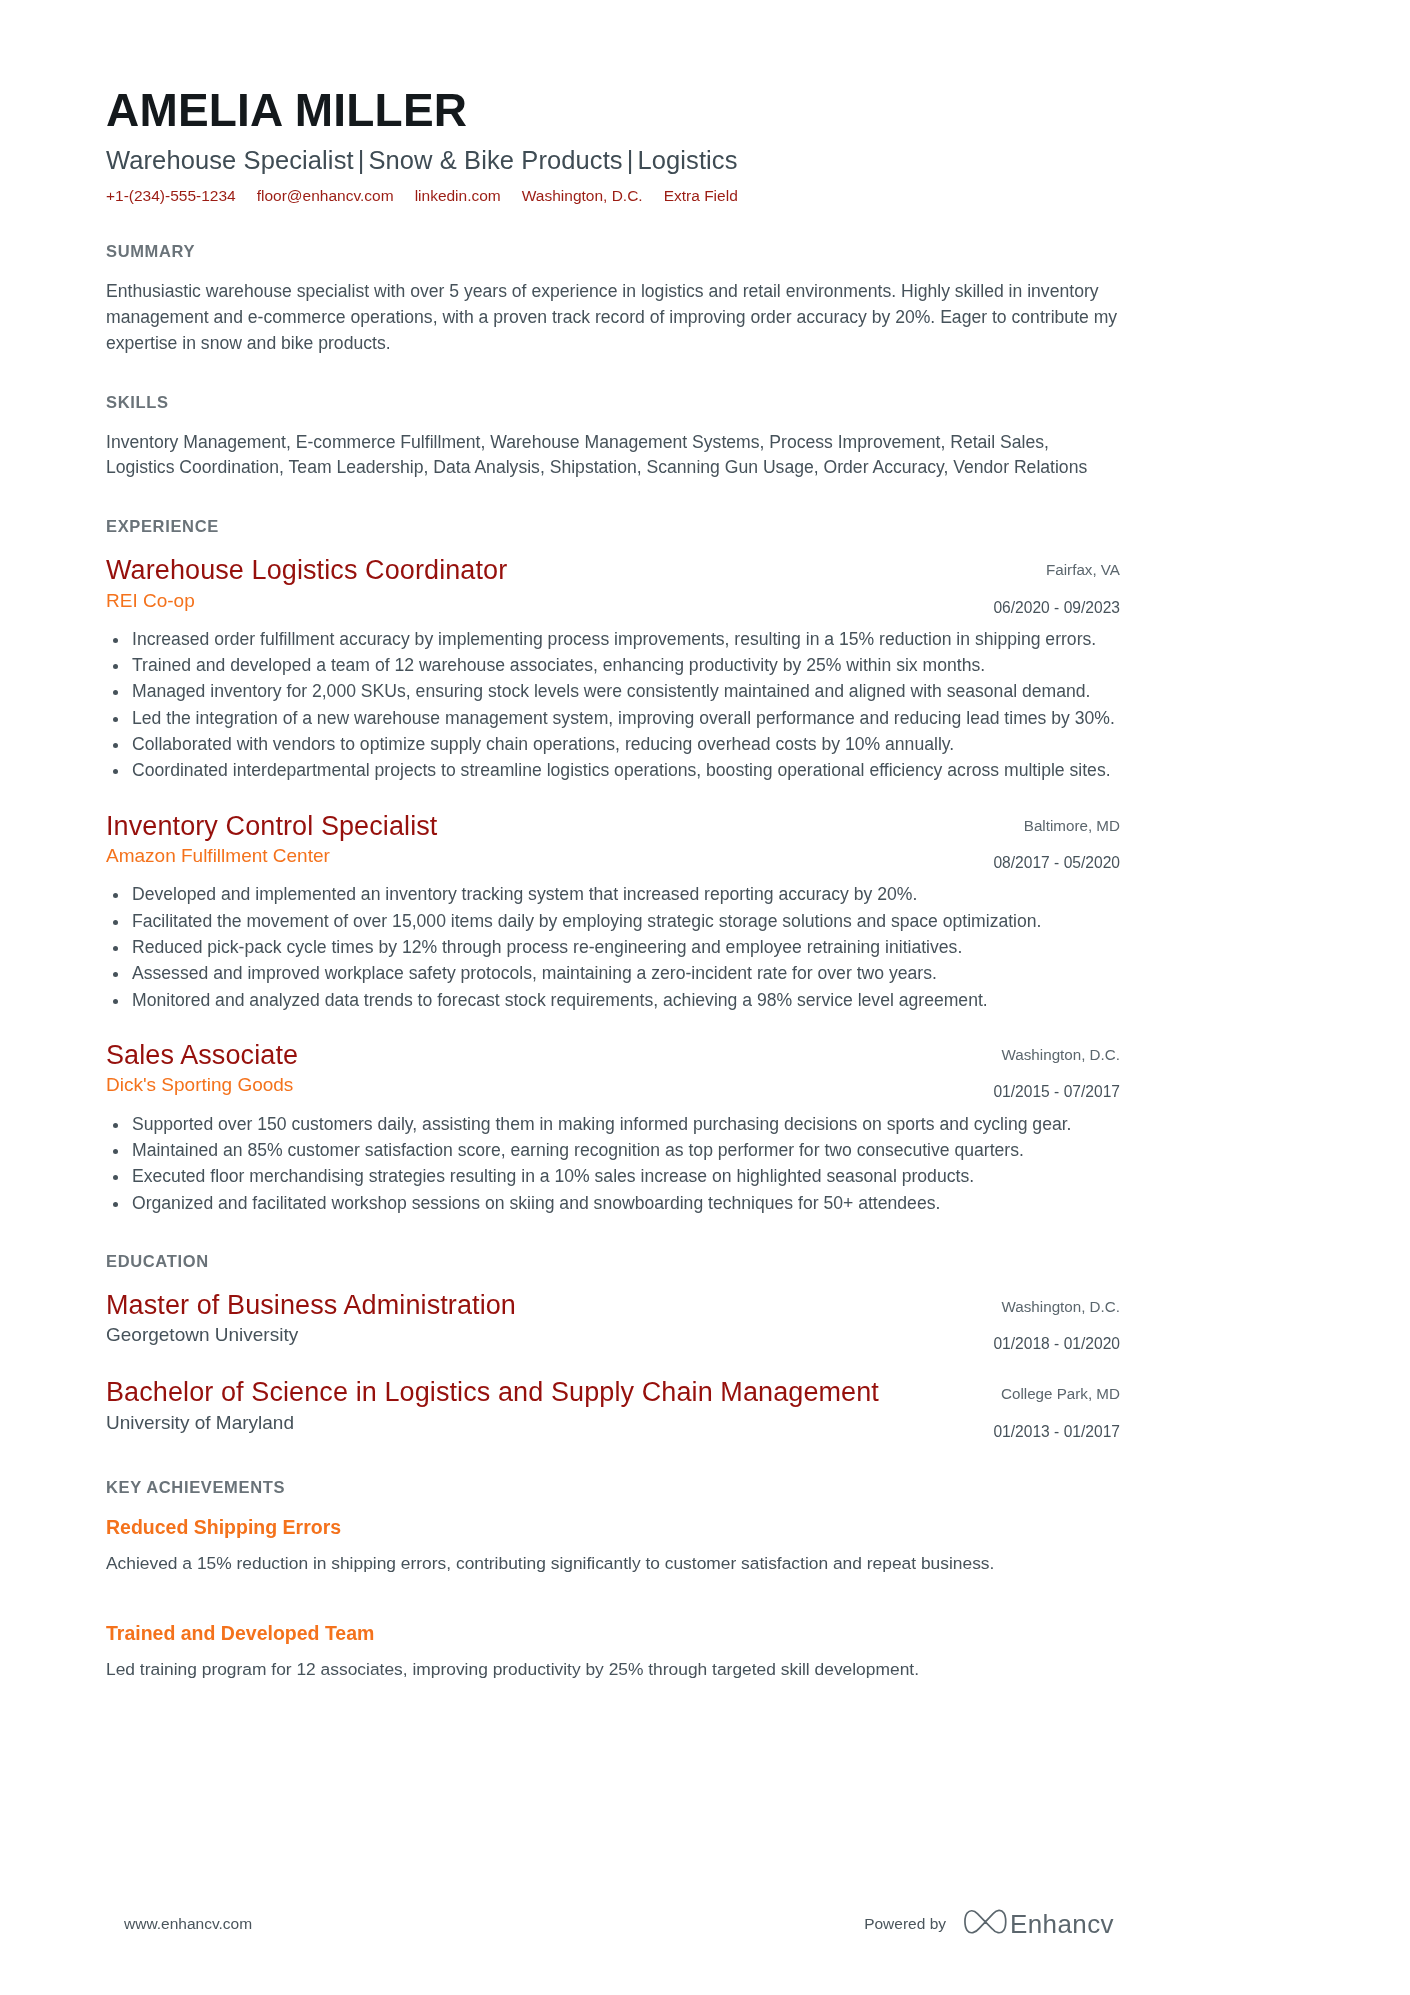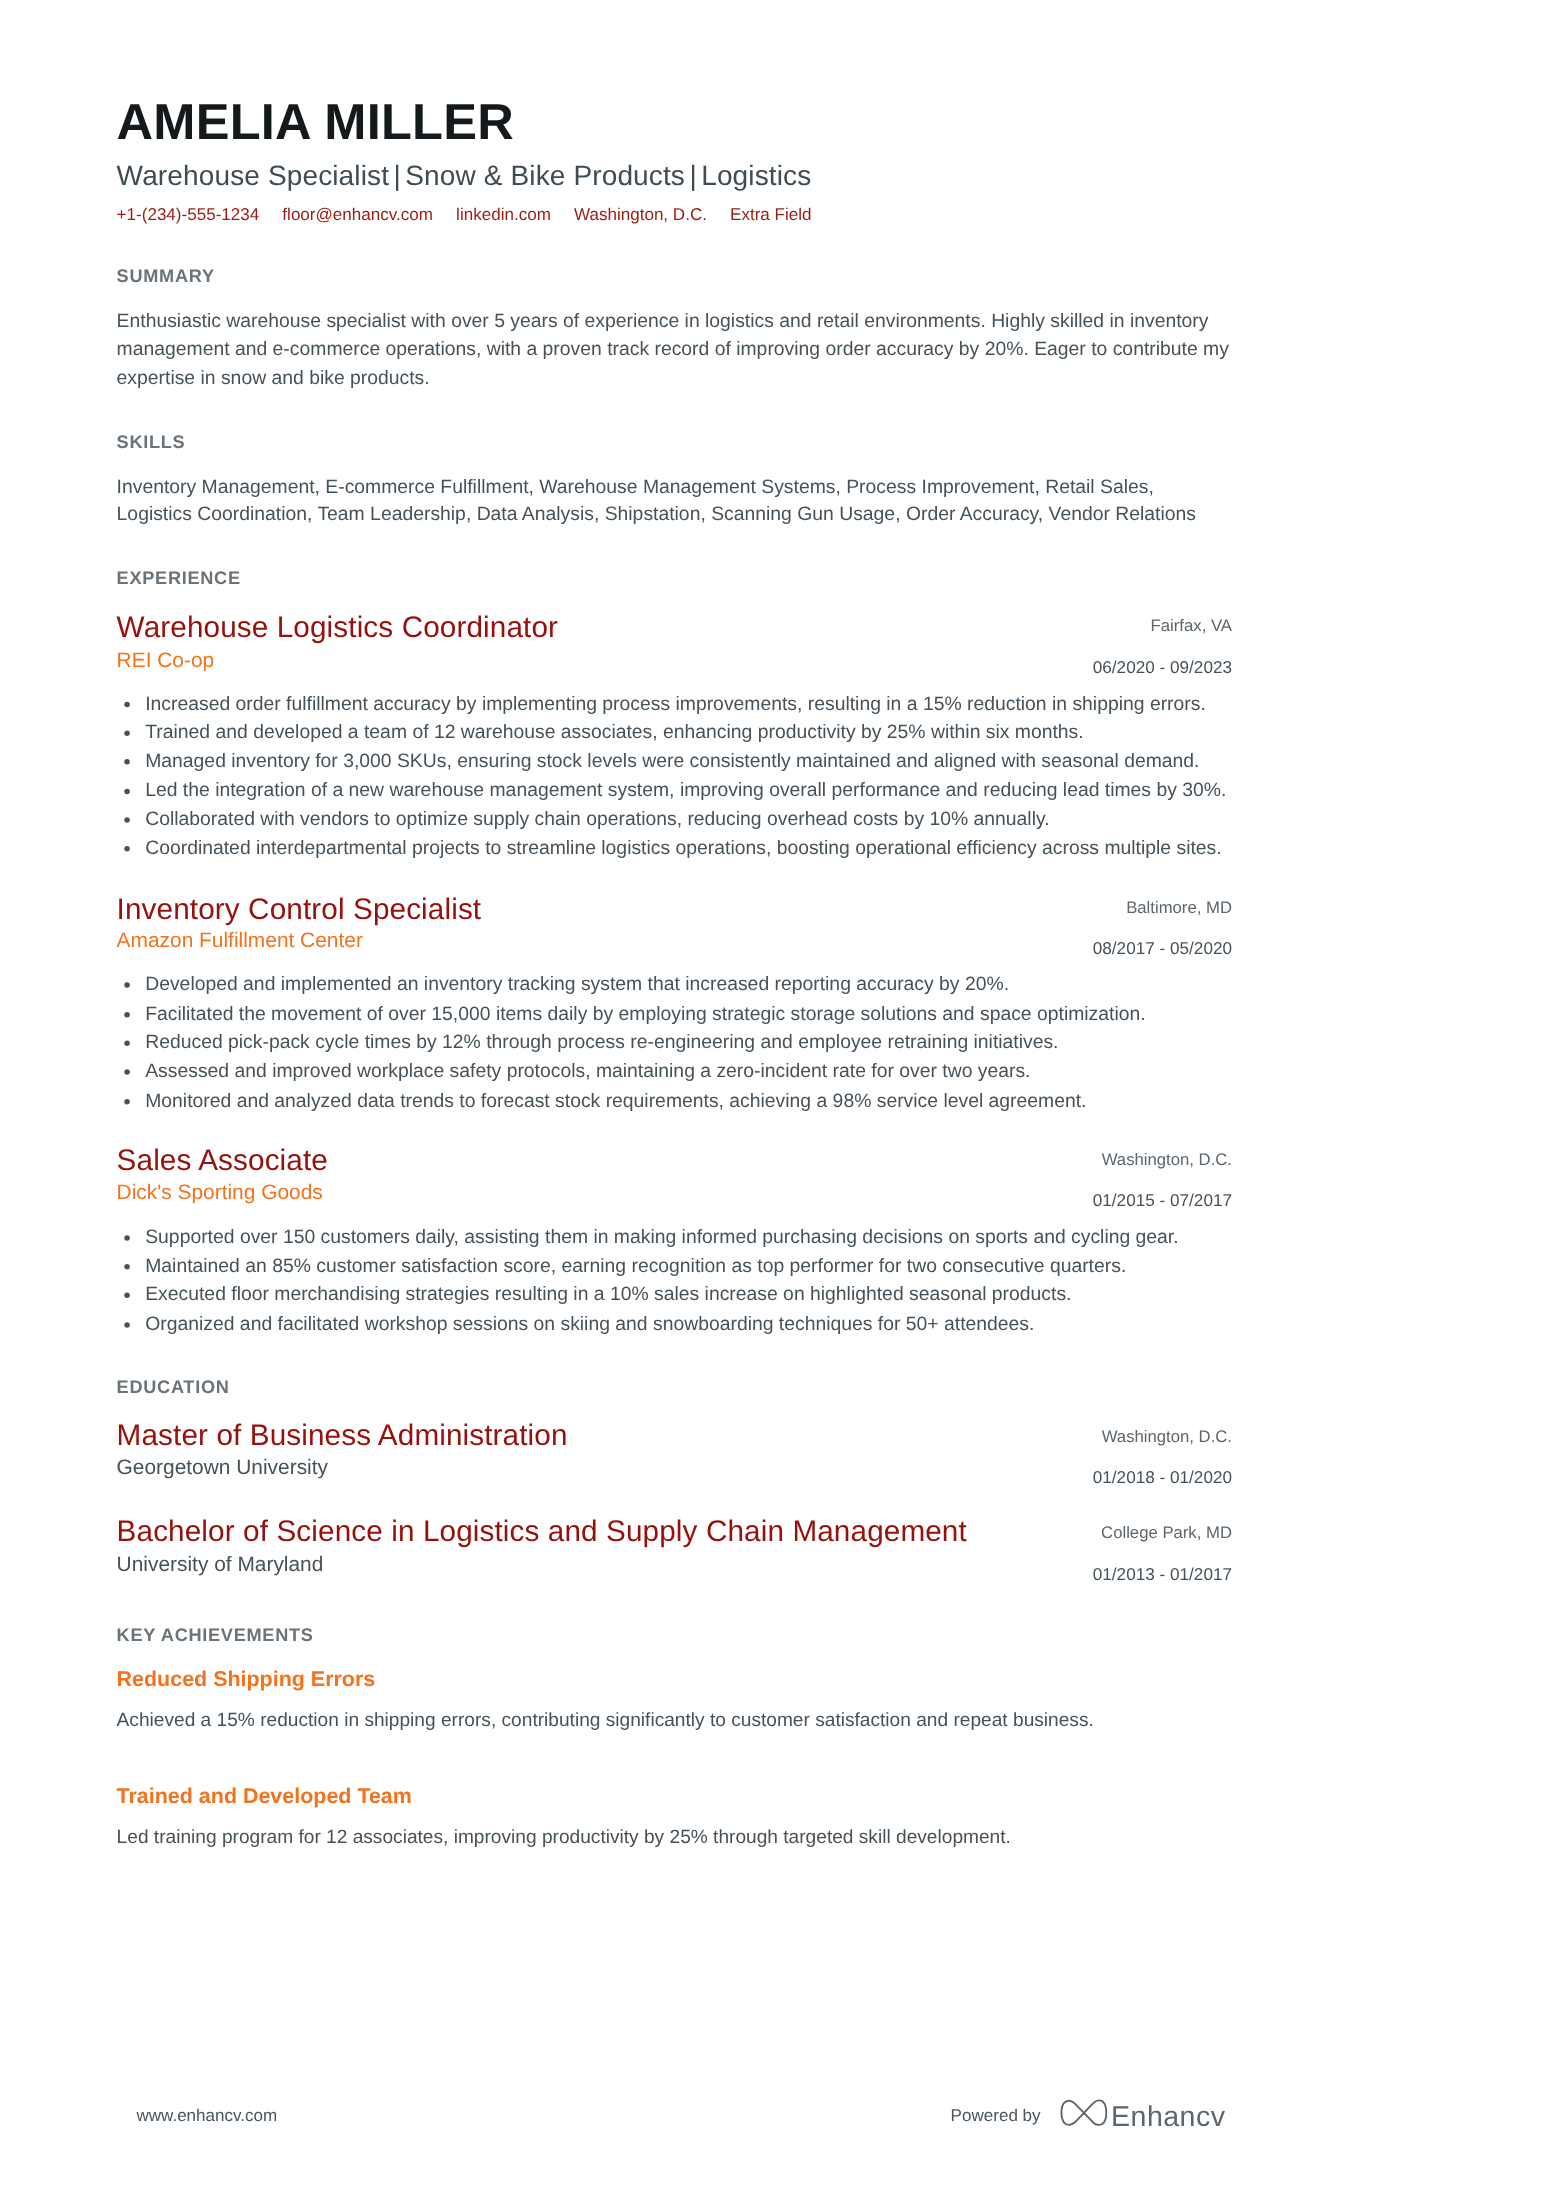--- a/index.html
+++ b/index.html
@@ -252,21 +252,21 @@
             <div class="entry-sub">REI Co-op</div>
           </div>
           <div class="entry-right">
             <div class="entry-loc">Fairfax, VA</div>
             <div class="entry-date">06/2020 - 09/2023</div>
           </div>
         </div>
         <ul class="bullets">
           <li>Increased order fulfillment accuracy by implementing process improvements, resulting in a 15% reduction in shipping errors.</li>
           <li>Trained and developed a team of 12 warehouse associates, enhancing productivity by 25% within six months.</li>
-          <li>Managed inventory for 3,000 SKUs, ensuring stock levels were consistently maintained and aligned with seasonal demand.</li>
+          <li>Managed inventory for 2,000 SKUs, ensuring stock levels were consistently maintained and aligned with seasonal demand.</li>
           <li>Led the integration of a new warehouse management system, improving overall performance and reducing lead times by 30%.</li>
           <li>Collaborated with vendors to optimize supply chain operations, reducing overhead costs by 10% annually.</li>
           <li>Coordinated interdepartmental projects to streamline logistics operations, boosting operational efficiency across multiple sites.</li>
         </ul>
       </div>
 
       <div class="entry">
         <div class="entry-head">
           <div class="entry-left">
             <div class="entry-title">Inventory Control Specialist</div>

